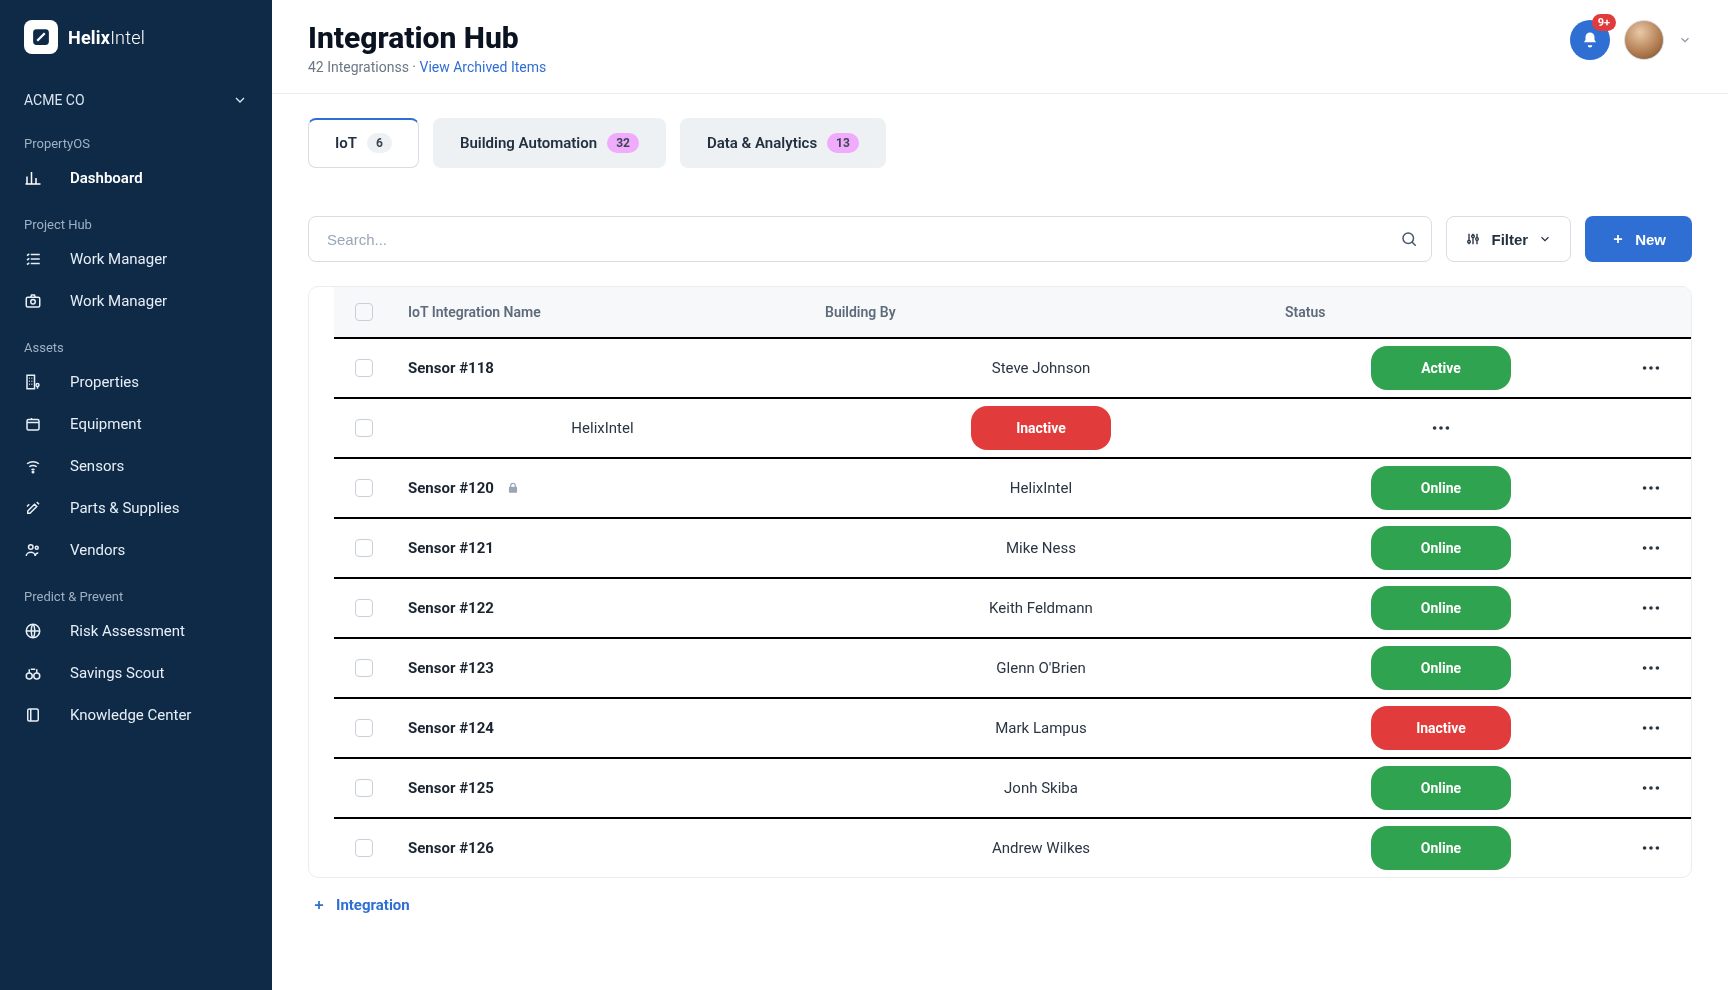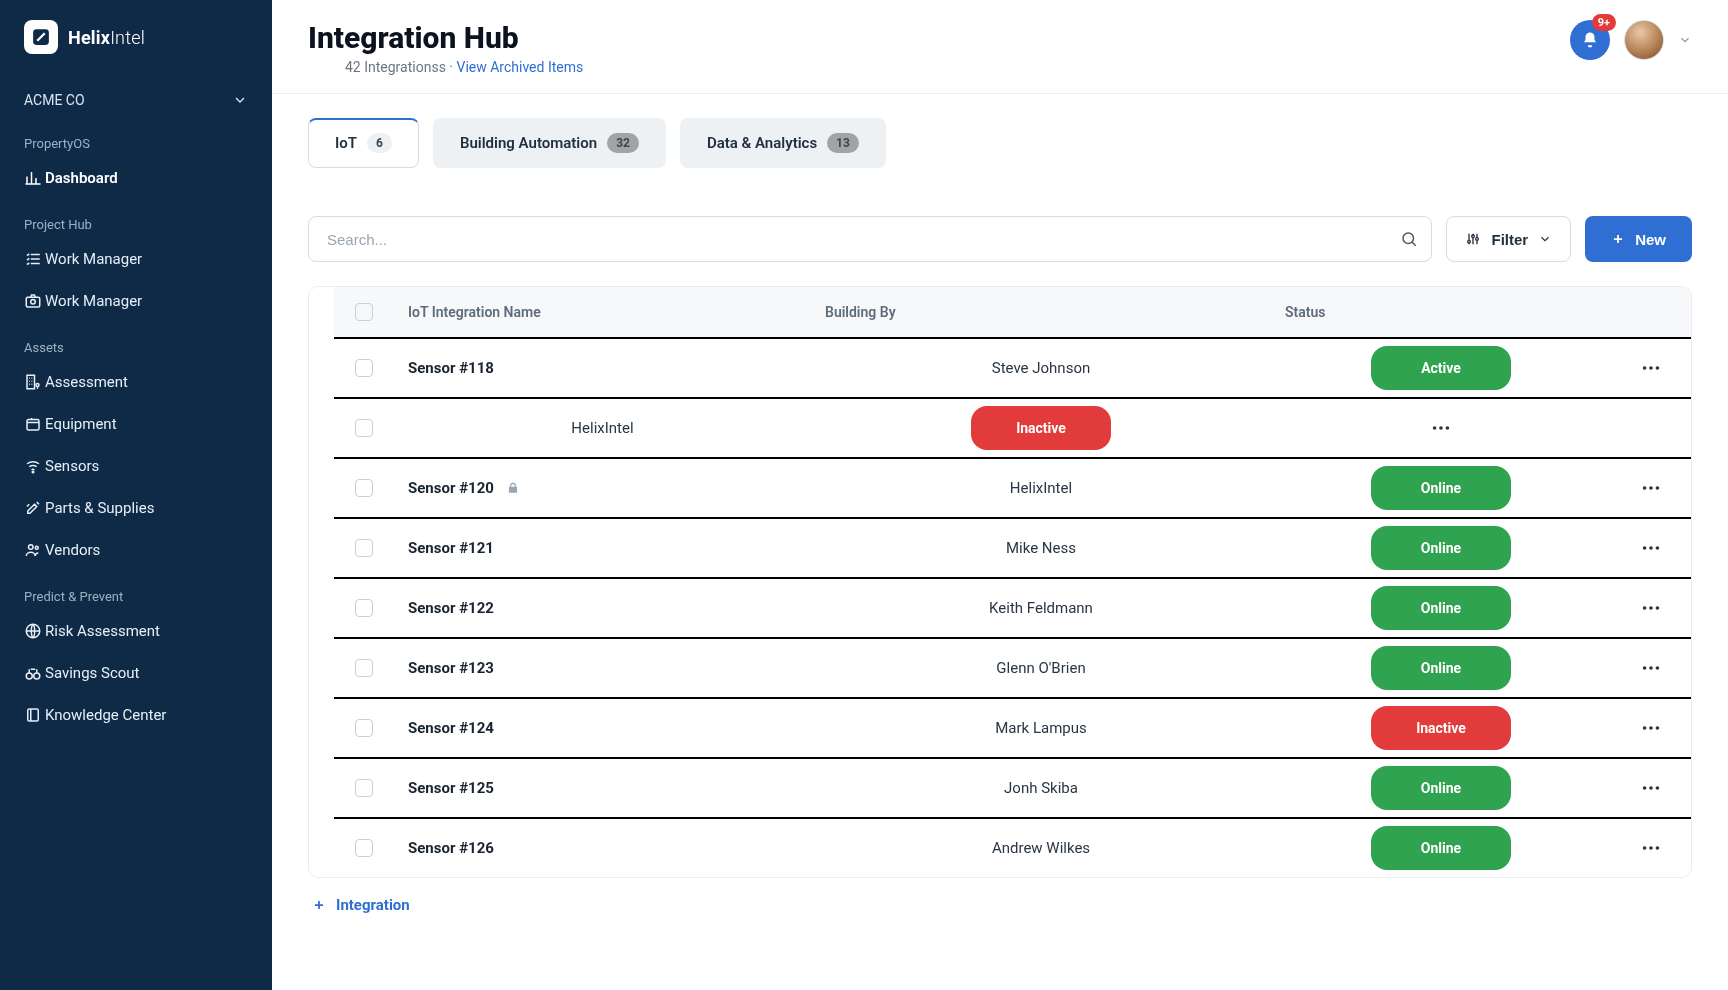--- a/index.html
+++ b/index.html
@@ -9,43 +9,43 @@
 
 .sidebar { width: 272px; background: #0e2a47; color: #cdd7e1; display: flex; flex-direction: column; padding-top: 20px; }
 .logo { display: flex; align-items: center; gap: 10px; padding: 0 24px 28px 24px; }
 .logo-mark { width: 34px; height: 34px; border-radius: 8px; background: #fff; display: flex; align-items: center; justify-content: center; }
 .logo-mark svg { width: 18px; height: 18px; }
 .logo-text { color: #fff; font-size: 18px; font-weight: 700; letter-spacing: .2px; }
 .logo-text span.light { font-weight: 300; }
 .org-switch { display: flex; align-items: center; justify-content: space-between; padding: 10px 24px; cursor: pointer; color: #dbe4ee; font-size: 14px; }
 .org-switch svg { width: 16px; height: 16px; }
 .nav-section-title { padding: 18px 24px 6px 24px; font-size: 13px; color: #9fb0c3; }
-.nav-item { display: flex; align-items: center; gap: 3px; padding: 12px 24px; font-size: 15px; color: #e7eef6; cursor: pointer; }
+.nav-item { display: flex; align-items: center; gap: 28px; padding: 12px 24px; font-size: 15px; color: #e7eef6; cursor: pointer; }
 .nav-item.active { color: #fff; font-weight: 600; }
 .nav-item svg { width: 18px; height: 18px; flex: 0 0 18px; }
 
 
 .main { flex: 1; display: flex; flex-direction: column; }
 .topbar { display: flex; align-items: flex-start; justify-content: space-between; padding: 20px 36px 18px 36px; border-bottom: 1px solid #e9edf1; }
 .title-block h1 { font-size: 30px; font-weight: 800; color: #0b1320; }
-.subtitle { color: #6b7785; font-size: 14px; margin-top: 4px; margin-left: 37px; }
+.subtitle { color: #6b7785; font-size: 14px; margin-top: 4px; }
 .subtitle a { color: #2f6fd3; text-decoration: none; }
 .top-actions { display: flex; align-items: center; gap: 14px; }
 .bell-wrap { position: relative; width: 40px; height: 40px; border-radius: 50%; background: #2f6fd3; display: flex; align-items: center; justify-content: center; cursor: pointer; }
 .bell-wrap svg { width: 18px; height: 18px; color: #fff; }
 .badge { position: absolute; top: -6px; right: -6px; background: #e23b3b; color: #fff; font-size: 11px; font-weight: 700; border-radius: 10px; padding: 2px 6px; }
 .avatar { width: 40px; height: 40px; border-radius: 50%; background: radial-gradient(circle at 40% 30%, #e9c9a7, #b07a4f 60%, #704c2e); border: 1px solid #d7dde4; }
 .caret-down { width: 14px; height: 14px; color: #8b97a6; }
 
 
 .content { padding: 24px 36px; }
 .tabs { display: flex; gap: 14px; margin-bottom: 24px; }
 .tab { display: flex; align-items: center; gap: 10px; padding: 14px 26px; border-radius: 8px; background: #eef1f4; color: #23303f; font-weight: 600; font-size: 15px; cursor: pointer; border: 1px solid transparent; }
 .tab.active { background: #fff; border: 1px solid #d7dde4; border-top: 2px solid #2f6fd3; padding-top: 13px; }
-.count-pill { background: #a3a3a3; color: #3a4653; font-size: 12px; font-weight: 700; border-radius: 12px; padding: 3px 9px; }
+.count-pill { background: #f0abfc; color: #3a4653; font-size: 12px; font-weight: 700; border-radius: 12px; padding: 3px 9px; }
 .tab.active .count-pill { background: #eef1f4; }
 
 .controls { display: flex; gap: 14px; margin-bottom: 24px; align-items: center; margin-top: 48px; }
 .search-wrap { flex: 1; position: relative; }
 .search-wrap input { width: 100%; height: 46px; border: 1px solid #d7dde4; border-radius: 8px; padding: 0 46px 0 18px; font-size: 15px; color: #23303f; }
 .search-wrap input::placeholder { color: #9aa6b4; }
 .search-wrap .search-icon { position: absolute; right: 14px; top: 50%; transform: translateY(-50%); color: #49596b; }
 .filter-btn { height: 46px; border: 1px solid #d7dde4; border-radius: 8px; background: #fff; display: flex; align-items: center; gap: 10px; padding: 0 18px; font-size: 15px; font-weight: 600; color: #23303f; cursor: pointer; }
 .new-btn { height: 46px; border: none; border-radius: 8px; background: #2f6fd3; color: #fff; display: flex; align-items: center; gap: 10px; padding: 0 26px; font-size: 15px; font-weight: 700; cursor: pointer; }
 
@@ -124,21 +124,21 @@
         <div class="nav-section-title">Assets</div>
         <div class="nav-item">
           <span>
             <svg viewBox="0 0 24 24" fill="none" stroke="currentColor" stroke-width="2">
               <rect x="4" y="3" width="10" height="18"></rect>
               <path d="M7 7h1M7 11h1M7 15h1M10 7h1M10 11h1M10 15h1"></path>
               <circle cx="18" cy="16" r="2"></circle>
               <path d="M18 18v3"></path>
             </svg>
           </span>
-          <span>Assessment</span>
+          <span>Properties</span>
         </div>
         <div class="nav-item">
           <span>
             <svg viewBox="0 0 24 24" fill="none" stroke="currentColor" stroke-width="2">
               <rect x="4" y="6" width="16" height="14" rx="2"></rect>
               <path d="M4 10h16M10 6V4"></path>
             </svg>
           </span>
           <span>Equipment</span>
         </div>

